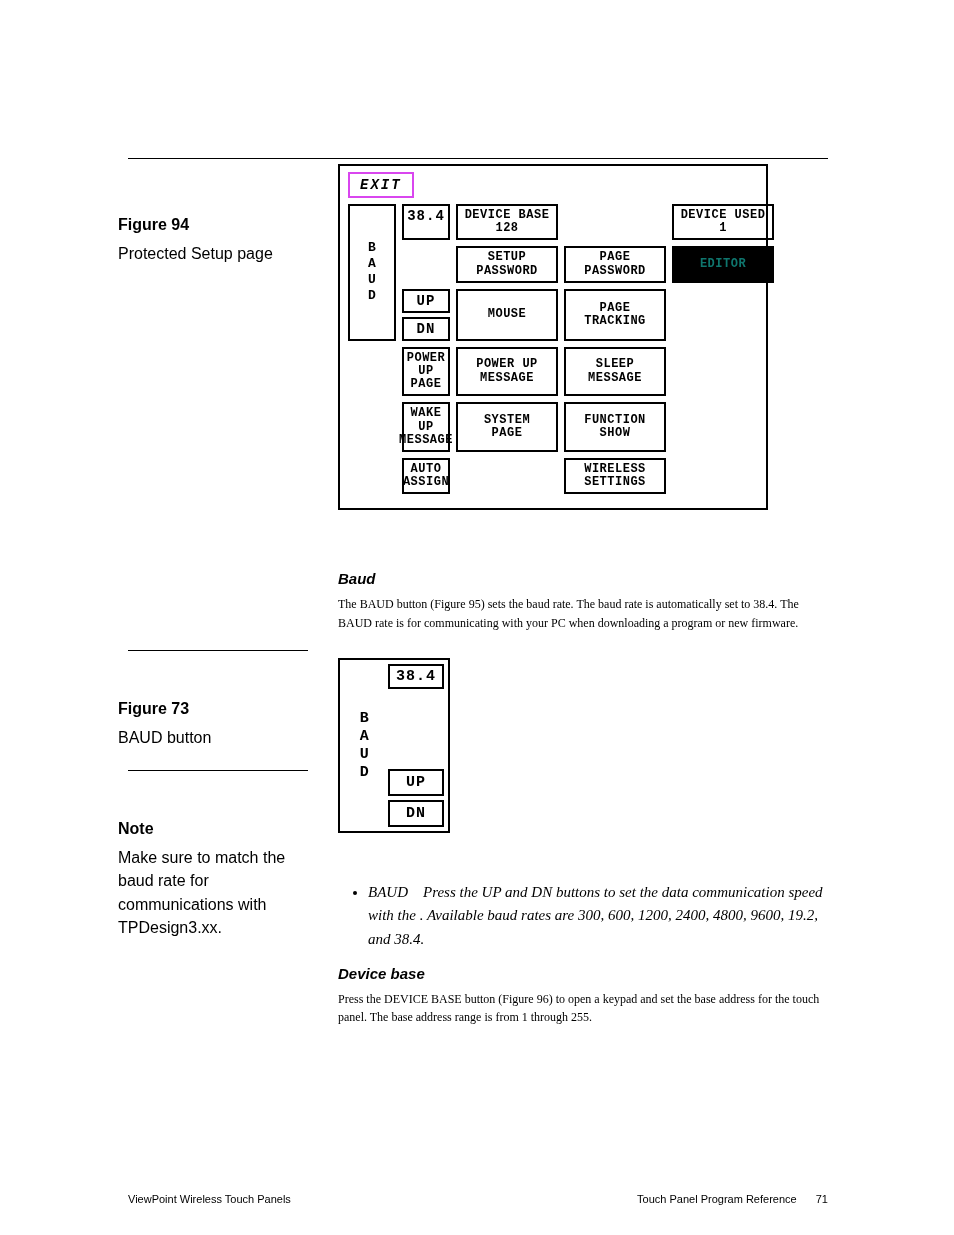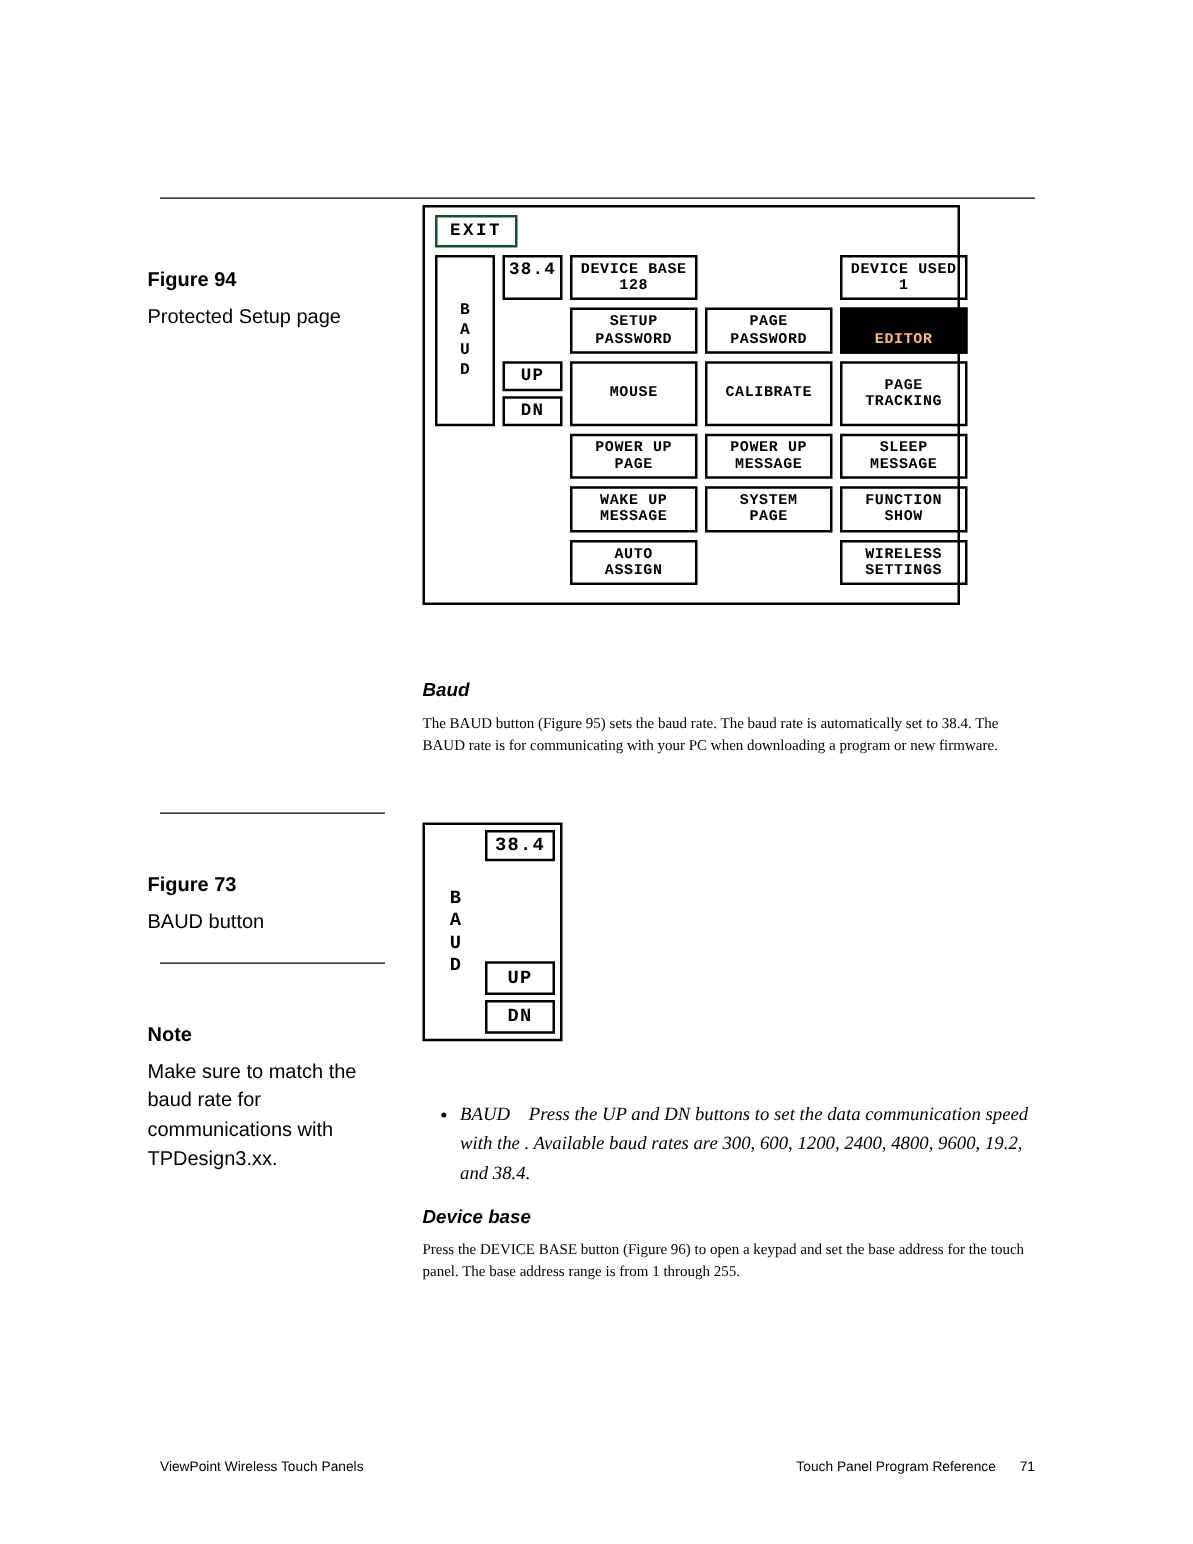--- a/index.html
+++ b/index.html
@@ -36,24 +36,25 @@
   
   .panel94 {
     width: 430px;
     border: 2px solid #000;
     font-family: "Courier New", monospace;
     font-weight: bold;
     padding: 6px 8px 14px 8px;
   }
   .exit-btn {
     display: inline-block;
-    border: 2px solid #14532d;
+    border: 2px solid #d946ef;
     padding: 3px 10px;
     font-size: 14px;
     letter-spacing: 2px;
+    font-style: italic;
   }
   .grid94 {
     margin-top: 6px;
     display: grid;
     grid-template-columns: 48px 48px 102px 102px 102px;
     column-gap: 6px;
     row-gap: 6px;
   }
   .cell94 {
     border: 2px solid #000;
@@ -63,21 +64,21 @@
     display: flex;
     flex-direction: column;
     align-items: center;
     justify-content: center;
     padding: 3px 2px;
     min-height: 30px;
     letter-spacing: 0.5px;
   }
   .cell94 span { display: block; }
   .cell94.tall { min-height: 66px; }
-  .cell94.editor { background: #000; color: #fdba74; justify-content: flex-end; }
+  .cell94.editor { background: #000; color: #0f766e; }
   .baud-vert {
     border: 2px solid #000;
     grid-row: span 3;
     display: flex;
     align-items: center;
     justify-content: center;
     writing-mode: vertical-rl;
     text-orientation: upright;
     font-size: 13px;
     letter-spacing: 1px;
@@ -130,21 +131,21 @@
   .p95-right { flex: 1; display: flex; flex-direction: column; gap: 4px; }
   .p95-rate { border: 2px solid #000; text-align: center; font-size: 15px; letter-spacing: 1px; padding: 2px 0; }
   .p95-blank { flex: 1; min-height: 72px; }
   .p95-btn { border: 2px solid #000; text-align: center; font-size: 15px; padding: 3px 0; letter-spacing: 1px; }
 
   
   .footer {
     position: absolute;
     left: 128px;
     width: 700px;
-    top: 1168px;
+    top: 1193px;
     display: flex;
     justify-content: space-between;
     font-family: Arial, Helvetica, sans-serif;
     font-size: 11px;
   }
   .footer .pg { margin-left: 16px; }
 </style>
 </head>
 <body>
 
@@ -189,23 +190,20 @@
       </div>
 
       <div style="display:flex; flex-direction:column; gap:4px;">
         <div class="rateCell" style="flex:1; display:flex; align-items:center; justify-content:center;">UP</div>
         <div class="rateCell" style="flex:1; display:flex; align-items:center; justify-content:center;">DN</div>
       </div>
       <div class="cell94">
           <span>MOUSE</span>
         </div>
       <div class="cell94">
-          <span>CALIBRATE</span>
-        </div>
-      <div class="cell94">
         <span>PAGE</span>
           <span>TRACKING</span>
       </div>
 
       <div class="empty"></div>
       <div class="empty"></div>
       <div class="cell94">
         <span>POWER UP</span>
           <span>PAGE</span>
       </div>

